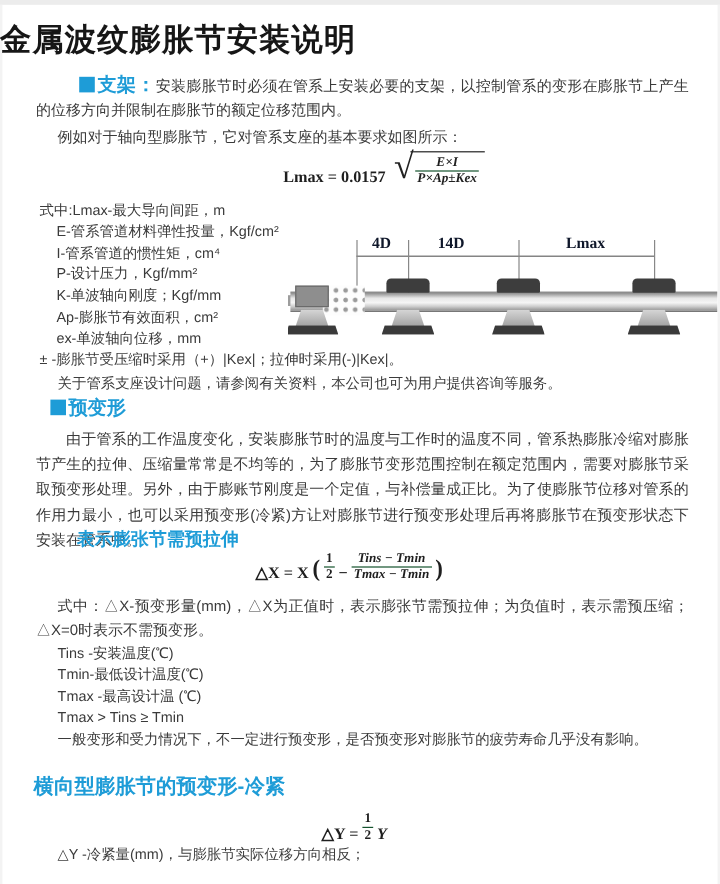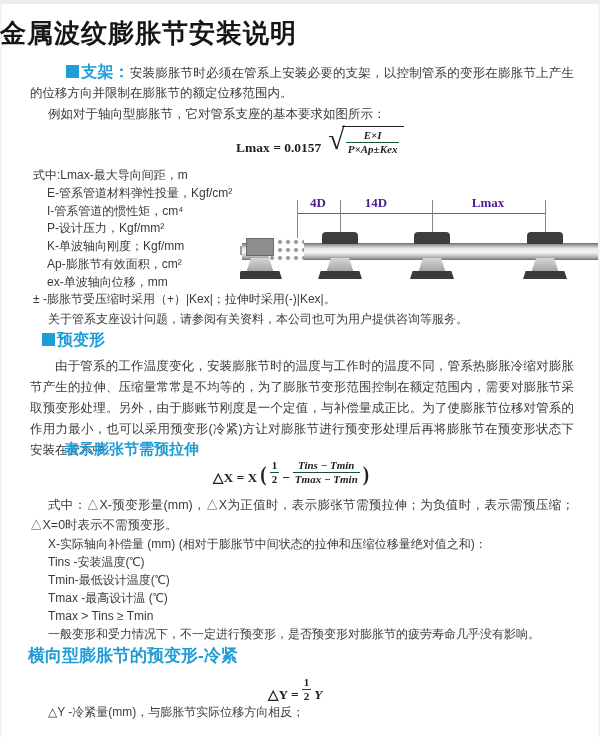--- a/index.html
+++ b/index.html
@@ -62,21 +62,21 @@
   .items{position:absolute;top:531px;left:48px;right:26px;list-style:none;margin:0;padding:0;
          font-size:12px;line-height:18px;color:#3a3a3a;}
   .p-coldnote{position:absolute;top:700px;left:48px;right:26px;font-size:12px;}
 
   
   .diagram{position:absolute;left:240px;top:190px;width:358px;height:100px;overflow:hidden;}
   .dim-line{position:absolute;top:19px;left:57px;width:248px;border-top:1px solid #666;}
   .tick{position:absolute;top:6px;height:44px;border-left:1px solid #888;}
   .t0{left:57px;} .t1{left:100px;} .t2{left:192px;} .t3{left:305px;}
   .dim-label{position:absolute;top:1px;transform:translateX(-50%);
-             font-family:"Liberation Serif", serif;font-weight:bold;font-size:13px;color:#4c1d95;}
+             font-family:"Liberation Serif", serif;font-weight:bold;font-size:13px;color:#0f172a;}
   .dl0{left:78px;} .dl1{left:136px;} .dl2{left:248px;}
   .pipe{position:absolute;top:49px;left:2px;width:356px;height:15px;
         background:linear-gradient(180deg,#8a8a8a 0%,#e8e8e8 30%,#f5f5f5 55%,#cfcfcf 75%,#8f8f8f 100%);
         border-top:1px solid #777;border-bottom:1px solid #777;}
   .pipe-stub{position:absolute;top:52px;left:0px;width:16px;height:9px;background:#9d9d9d;}
   .bellows{position:absolute;top:44px;left:29px;width:35px;height:25px;background:#fdfdfd;
         background-image:radial-gradient(circle at 3px 4px,#9b9b9b 1.6px,rgba(0,0,0,0) 2.3px);
         background-size:8px 8px;}
   .support{position:absolute;width:56px;height:48px;top:38px;transform:translateX(-50%);}
   .s1{left:100px;} .s2{left:192px;} .s3{left:305px;}
@@ -181,21 +181,20 @@
     <span class="frac itl">
       <span class="num">Tins − Tmin</span>
       <span class="den">Tmax − Tmin</span>
     </span>
     <span class="paren">)</span>
   </div>
 
   <p class="body-text p-shizhong">式中：△X-预变形量(mm)，△X为正值时，表示膨张节需预拉伸；为负值时，表示需预压缩；△X=0时表示不需预变形。</p>
 
   <ul class="items">
-      <li>X-实际轴向补偿量 (mm) (相对于膨胀节中间状态的拉伸和压缩位移量绝对值之和)：</li>
       <li>Tins -安装温度(℃)</li>
       <li>Tmin-最低设计温度(℃)</li>
       <li>Tmax -最高设计温 (℃)</li>
       <li>Tmax &gt; Tins ≥ Tmin</li>
       <li>一般变形和受力情况下，不一定进行预变形，是否预变形对膨胀节的疲劳寿命几乎没有影响。</li>
     </ul>
 
   <div class="h-block h-transverse">横向型膨胀节的预变形-冷紧</div>
 
   <div class="formula formula3">

